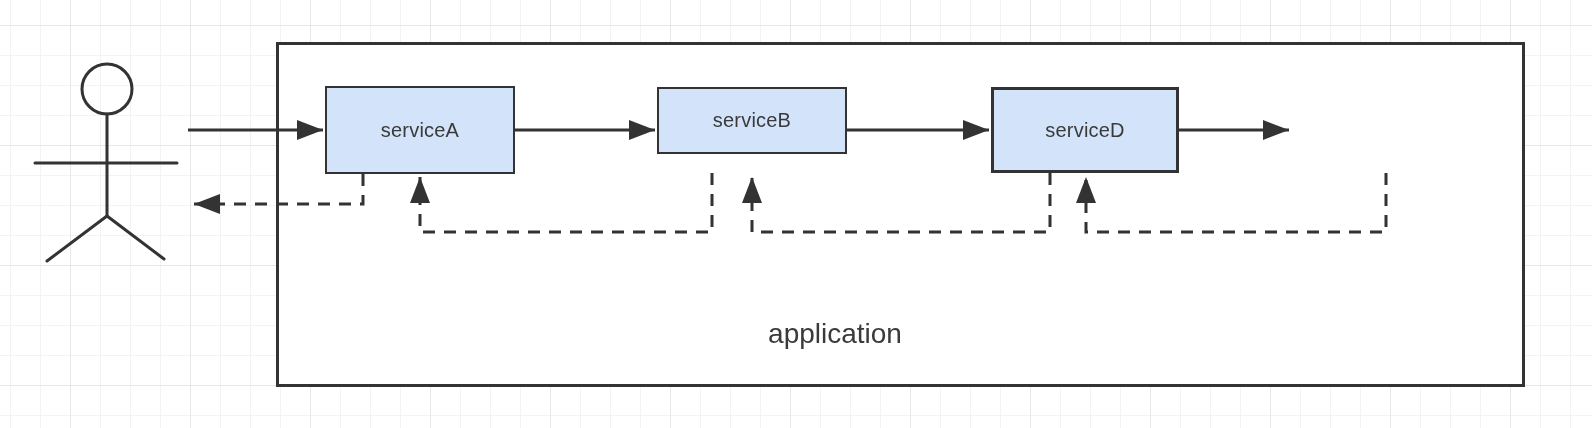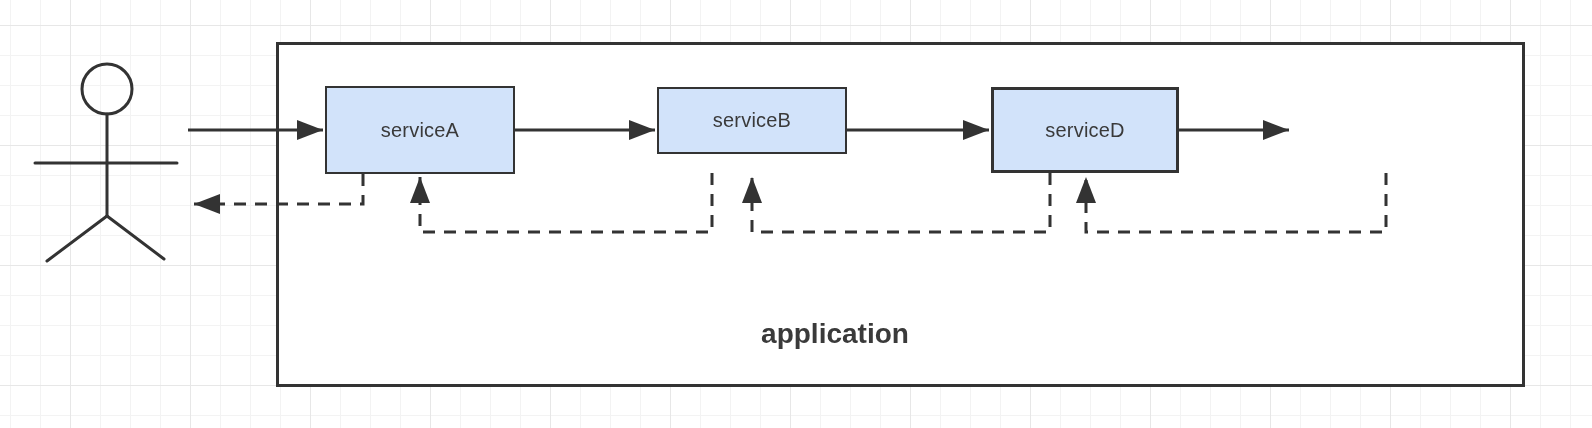--- a/index.html
+++ b/index.html
@@ -52,21 +52,21 @@
   .node-a { left: 325px; top: 86px;  width: 190px; height: 88px; }
   .node-b { left: 657px; top: 87px;  width: 190px; height: 67px; }
   .node-c { left: 991px; top: 87px;  width: 188px; height: 86px; border-width: 3px; }
   .node-d { left: 1291px; top: 86px; width: 189px; height: 87px; }
   .app-label {
     position: absolute;
     left: 685px; top: 318px;
     width: 300px;
     text-align: center;
     font-size: 28px;
-    font-weight: bold;
+    font-weight: normal;
     color: #3a3a3a;
     z-index: 2;
   }
   .edge { stroke: #333333; stroke-width: 3; fill: none; }
   .edge.dashed { stroke-dasharray: 12 9; }
   .actor-shape { stroke: #333333; stroke-width: 3; fill: none; stroke-linecap: round; }
 </style>
 </head>
 <body>
 

